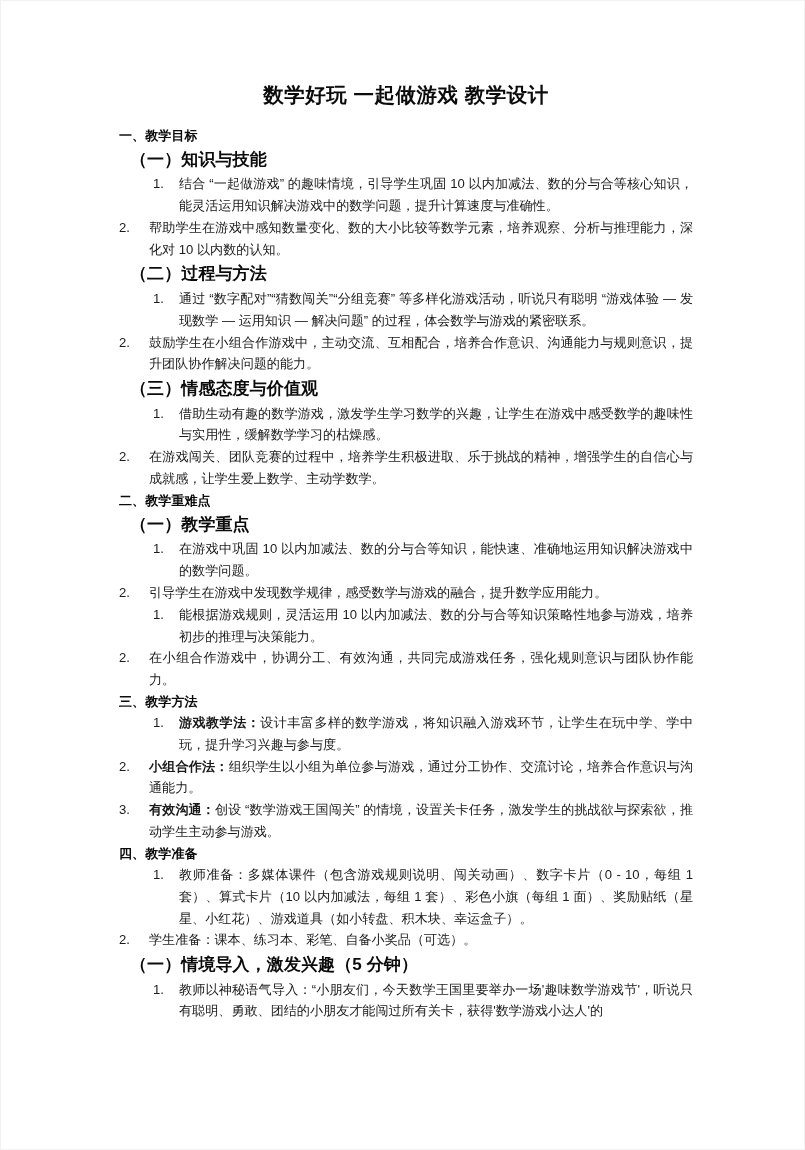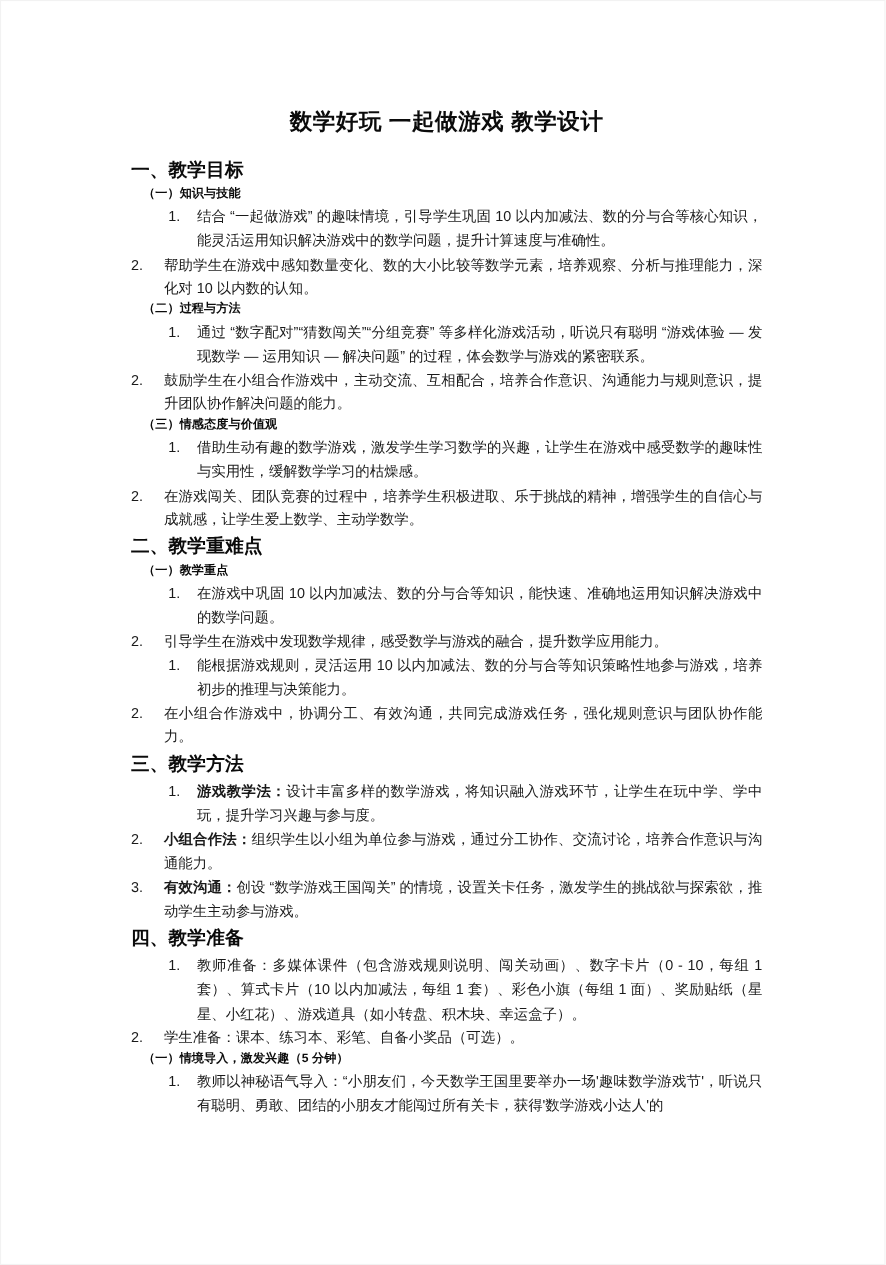--- a/index.html
+++ b/index.html
@@ -18,45 +18,45 @@
     position: relative;
     width: 805px;
     height: 1150px;
     box-sizing: border-box;
     background: #ffffff;
     border: 1px solid #f2f2f2;
   }
   .content {
     position: absolute;
     left: 118px;
-    top: 96px;
+    top: 80px;
     width: 574px;
   }
   .doc-title {
     font-size: 20.5px;
     font-weight: bold;
     text-align: center;
     letter-spacing: 0.5px;
     margin: 0 0 16px 0;
     line-height: 1.35;
     color: #0b0b0b;
   }
   
   .h1line {
-    font-size: 17px;
+    font-size: 13px;
     font-weight: bold;
     line-height: 1.62;
     margin: 0;
     padding: 0;
     letter-spacing: 0.1px;
     color: #0b0b0b;
   }
   
   .h2line {
-    font-size: 11px;
+    font-size: 17px;
     font-weight: bold;
     line-height: 1.62;
     margin: 0 0 0 11px;
     padding: 0;
     letter-spacing: 0.1px;
     color: #0b0b0b;
   }
   
   .li-indent {
     position: relative;

